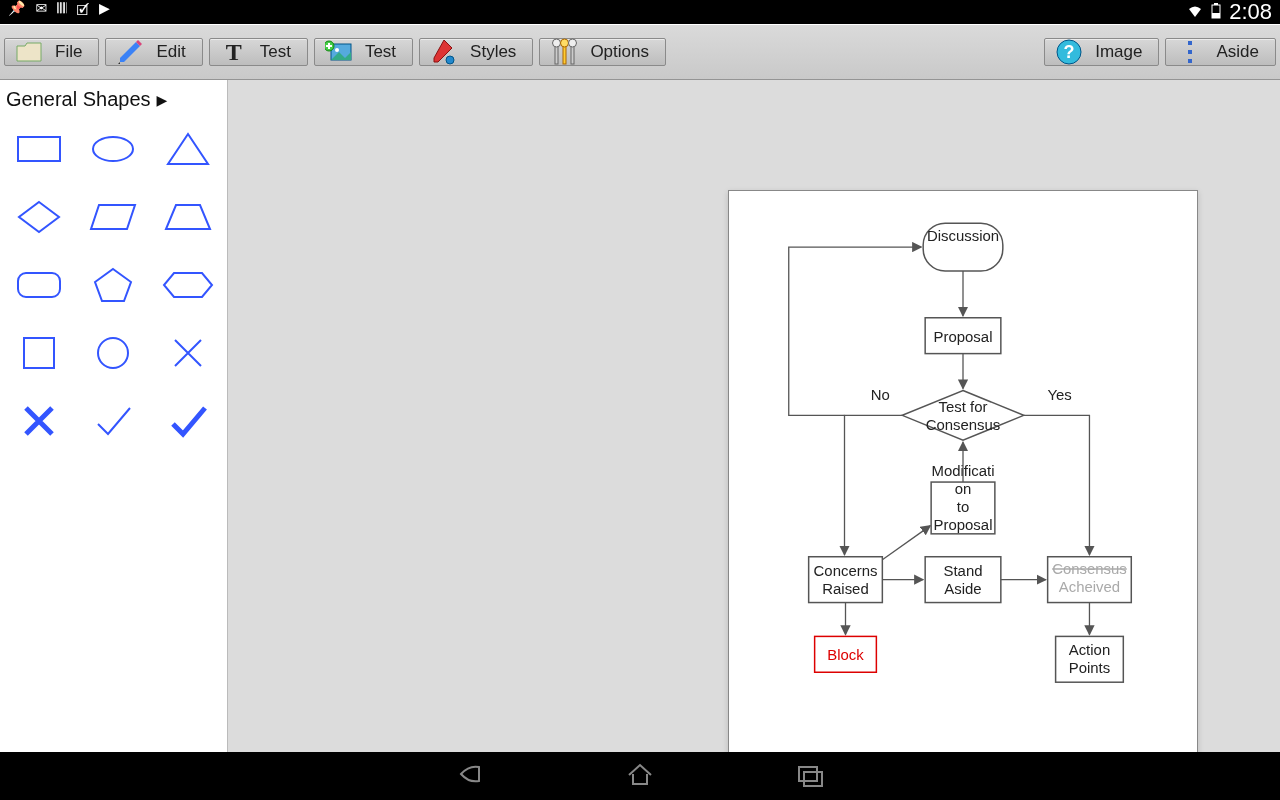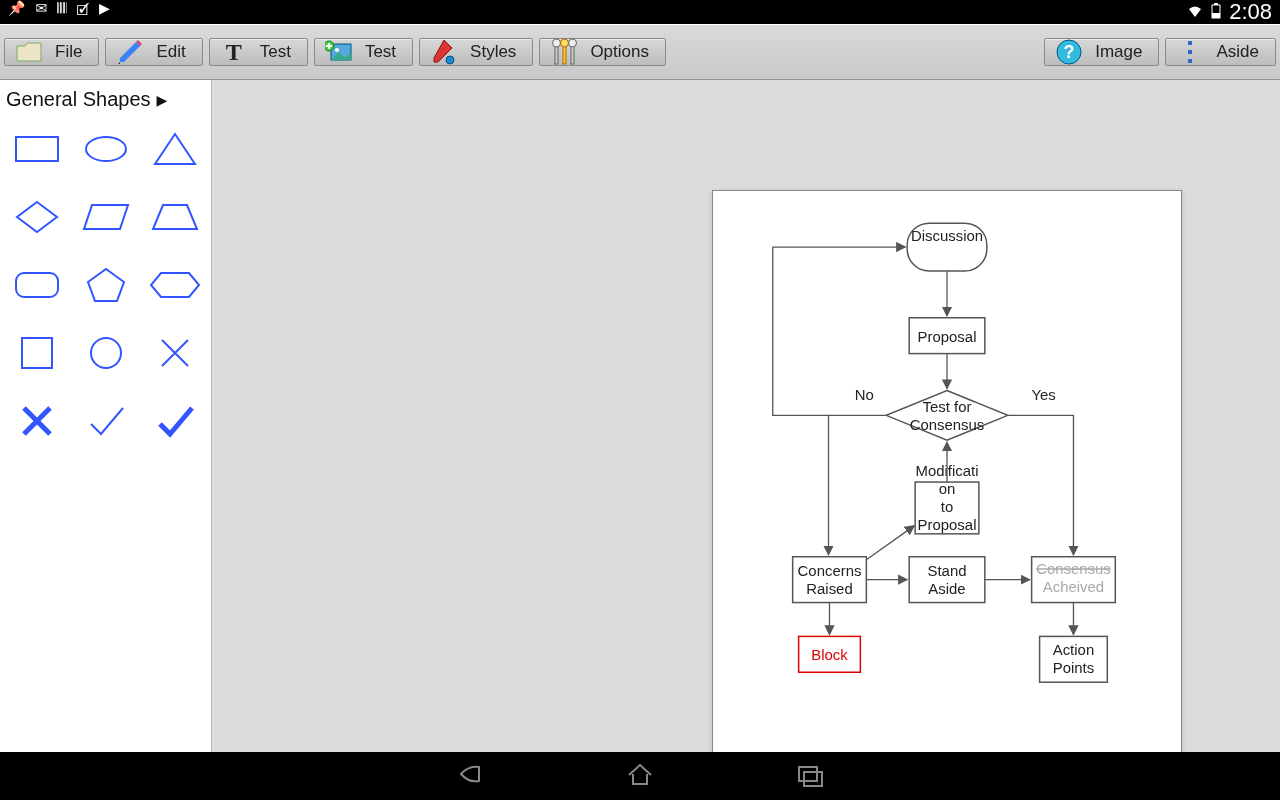--- a/index.html
+++ b/index.html
@@ -15,21 +15,21 @@
   
   .toolbar { height: 56px; background: linear-gradient(#dadada,#c9c9c9); border-top:1px solid #fff; border-bottom:1px solid #949494; display:flex; align-items:center; padding: 6px 4px; gap:6px; }
   .tbutton { height:28px; background: linear-gradient(#d7d7d7,#bdbdbd); border:1px solid #8a8a8a; border-radius:2px; display:flex; align-items:center; padding:0 16px 0 10px; gap:12px; color:#222; font-size:17px; cursor:pointer; box-shadow: inset 0 1px 0 rgba(255,255,255,0.5); }
   .tbutton .icon-wrap { width:28px; height:28px; display:flex; align-items:center; justify-content:center; }
   .toolbar .spacer { flex:1; }
 
   
   .main { flex:1; display:flex; background:#dcdcdc; overflow:hidden; }
 
   
-  .sidebar { width:212px; background:#fff; border-right:1px solid #bbb; padding:6px 4px; }
+  .sidebar { width:228px; background:#fff; border-right:1px solid #bbb; padding:6px 4px; }
   .sidebar-header { display:flex; align-items:center; gap:6px; font-size:20px; color:#111; padding:2px 2px 8px; cursor:pointer; }
   .sidebar-header .arrow { font-size:14px; }
   .shapes-grid { display:grid; grid-template-columns: repeat(3, 1fr); gap:8px 4px; }
   .shape-cell { height:60px; display:flex; align-items:center; justify-content:center; cursor:pointer; }
   .shape-cell svg { stroke:#3355ff; fill:none; stroke-width:2; }
 
   
   .canvas-area { flex:1; position:relative; overflow:auto; }
   .page { position:absolute; left:500px; top:110px; width:470px; height:612px; background:#fff; border:1px solid #888; box-shadow:0 2px 6px rgba(0,0,0,0.15); }
   .page svg { width:100%; height:100%; }

